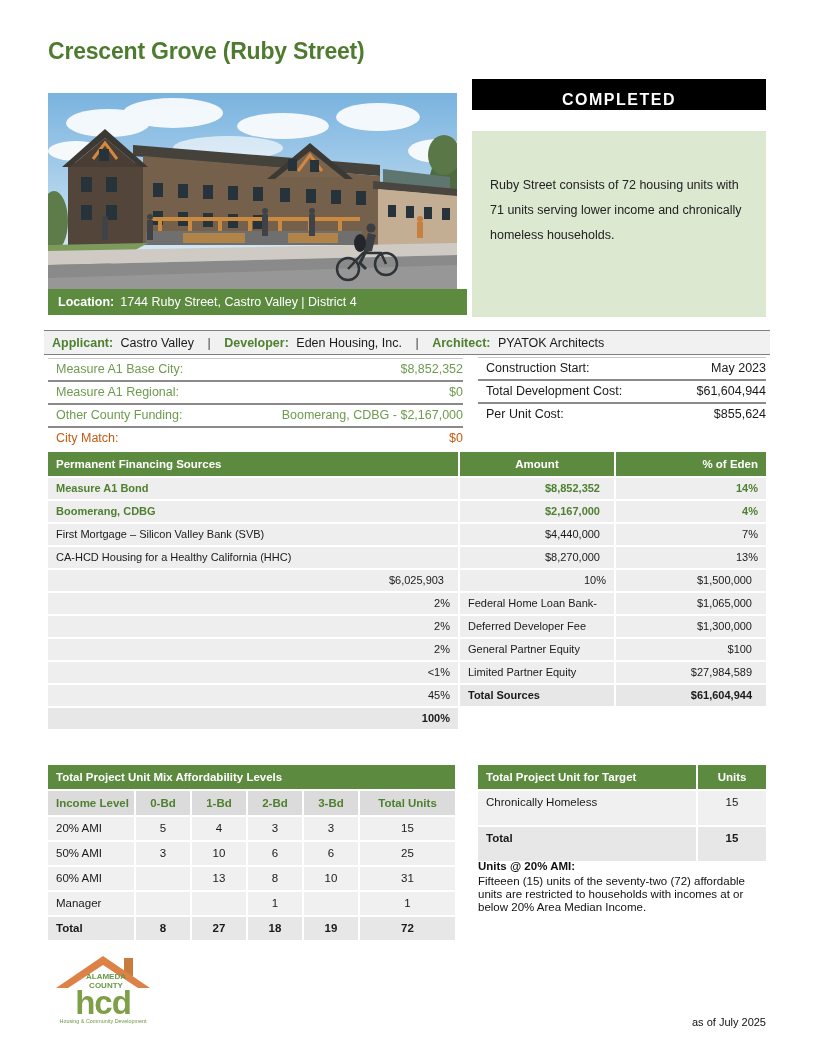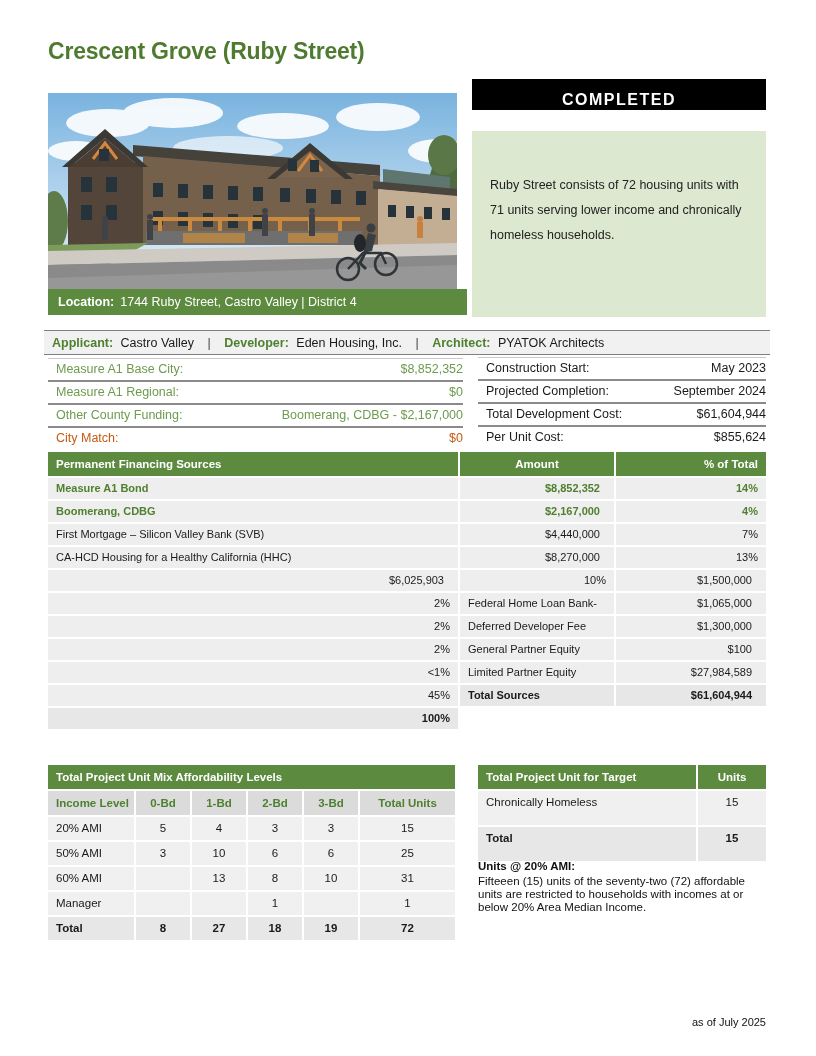--- a/index.html
+++ b/index.html
@@ -241,37 +241,33 @@
       <span class="v">$0</span>
     </div>
   </div>
 
   <div class="kvtable sched">
     <div class="kv">
       <span class="k">Construction Start:</span>
       <span class="v">May 2023</span>
     </div>
     <div class="kv">
-      <span class="k">Projected Completion:</span>
-      <span class="v">September 2024</span>
-    </div>
-    <div class="kv">
       <span class="k">Total Development Cost:</span>
       <span class="v">$61,604,944</span>
     </div>
     <div class="kv">
       <span class="k">Per Unit Cost:</span>
       <span class="v">$855,624</span>
     </div>
   </div>
 
   <div class="fin">
     <div class="fh src">Permanent Financing Sources</div>
     <div class="fh amt">Amount</div>
-    <div class="fh pct">% of Total</div>
+    <div class="fh pct">% of Eden</div>
 
     <div class="fc src green">Measure A1 Bond</div>
     <div class="fc amt green">$8,852,352</div>
     <div class="fc pct green">14%</div>
 
     <div class="fc src green">Boomerang, CDBG</div>
     <div class="fc amt green">$2,167,000</div>
     <div class="fc pct green">4%</div>
 
     <div class="fc src">First Mortgage – Silicon Valley Bank (SVB)</div>
@@ -367,16 +363,28 @@
       <div class="tpc name total">Total</div>
       <div class="tpc units total">15</div>
     </div>
   </div>
 
   <div class="note">
     <div class="h">Units @ 20% AMI:</div>
     <div class="b">Fifteeen (15) units of the seventy-two (72) affordable units are restricted to households with incomes at or below 20% Area Median Income.</div>
   </div>
 
+  <div class="logo">
+    <svg viewBox="0 0 110 78" width="110" height="78" xmlns="http://www.w3.org/2000/svg">
+      <g>
+        <rect x="76" y="10" width="9" height="18" fill="#C97B3E"></rect>
+        <path d="M8,40 L55,8 L102,40 L90,40 L55,17 L20,40 Z" fill="#DD8247"></path>
+      </g>
+      <text x="58" y="31" text-anchor="middle" font-family="Liberation Sans, sans-serif" font-size="8" font-weight="bold" fill="#6B9A47">ALAMEDA</text>
+      <text x="58" y="40" text-anchor="middle" font-family="Liberation Sans, sans-serif" font-size="8" font-weight="bold" fill="#6B9A47">COUNTY</text>
+      <text x="55" y="66" text-anchor="middle" font-family="Liberation Sans, sans-serif" font-size="33" font-weight="bold" fill="#7E9E47" letter-spacing="-1">hcd</text>
+      <text x="55" y="75" text-anchor="middle" font-family="Liberation Sans, sans-serif" font-size="5.4" fill="#6B9A47">Housing &amp; Community Development</text>
+    </svg>
+  </div>
 
   <div class="footer">as of July 2025</div>
 
 </div>
 
 </body></html>

